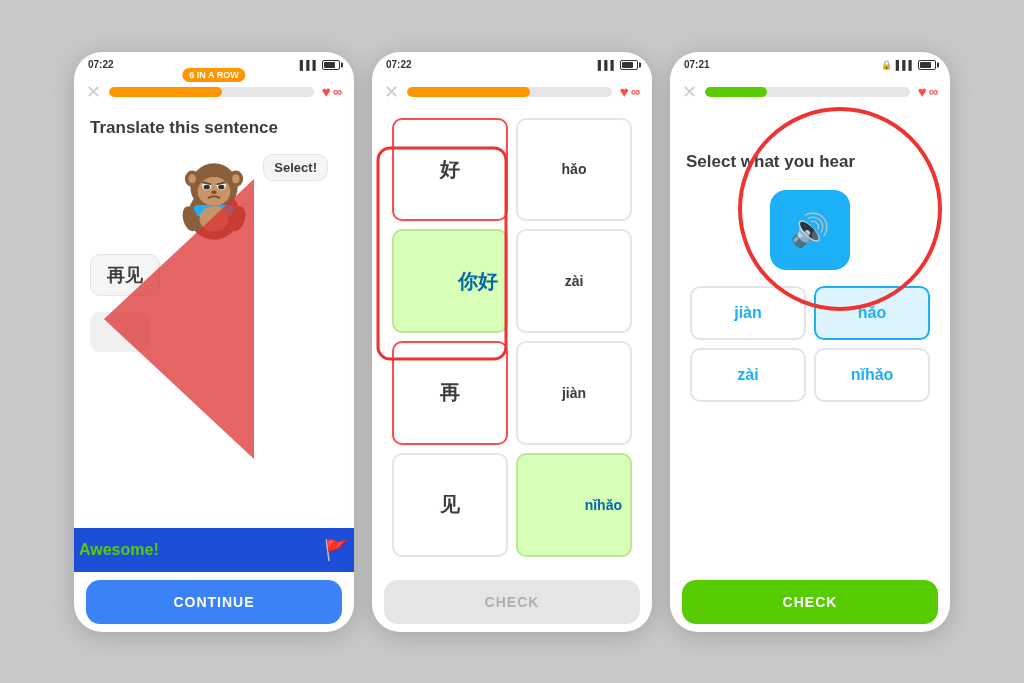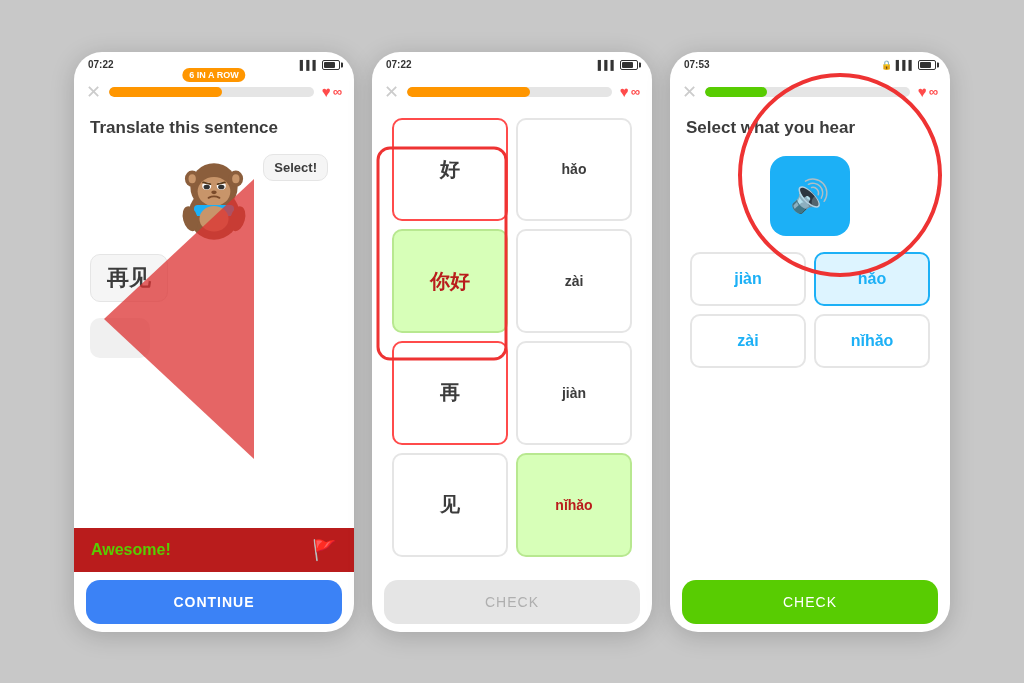--- a/index.html
+++ b/index.html
@@ -130,39 +130,39 @@
       font-size: 13px;
       font-weight: 600;
       color: #3c3c3c;
       border: 1.5px solid #e5e5e5;
     }
     .chinese-word-box {
       background: #f5f5f5;
       border: 1.5px solid #e5e5e5;
       border-radius: 10px;
       padding: 8px 16px;
-      font-size: 22px;
+      font-size: 18px;
       font-weight: 700;
       color: #3c3c3c;
       display: inline-block;
       margin-bottom: 8px;
       align-self: flex-start;
     }
     .answer-blank {
       width: 60px;
       height: 40px;
       background: #f0f0f0;
       border-radius: 10px;
       margin: 8px 0;
     }
 
     
     .success-bar {
-      background: #b91c1c;
-      padding: 10px 17px;
+      background: #1d4ed8;
+      padding: 10px 5px;
       display: flex;
       align-items: center;
       justify-content: space-between;
     }
     .awesome-text {
       color: #58cc02;
       font-size: 16px;
       font-weight: 800;
     }
     .flag-icon { font-size: 20px; }
@@ -201,29 +201,30 @@
       color: #3c3c3c;
       cursor: pointer;
     }
     .pair-btn.selected-pink {
       border: 2.5px solid #ff4b4b;
       background: #fff;
     }
     .pair-btn.selected-green {
       background: #d7ffb8;
       border: 2px solid #b8e890;
-      color: #b91c1c;
+      color: #0369a1;
+      text-align: right;
     }
     .pair-btn.small-text { font-size: 14px; }
 
     .check-btn {
       background: #e5e5e5;
       color: #afafaf;
       font-size: 14px;
-      font-weight: 400;
+      font-weight: 700;
       letter-spacing: 1px;
       border: none;
       border-radius: 14px;
       padding: 14px;
       width: calc(100% - 24px);
       margin: 8px 12px;
       cursor: pointer;
       text-align: center;
     }
     .check-btn.green {
@@ -412,42 +413,42 @@
       <rect x="2" y="2" width="128" height="211" rx="12" fill="none" stroke="#ee3333" stroke-width="3"></rect>
     </svg>
   </div>
 
   <button class="check-btn">CHECK</button>
 </div>
 
 <div class="phone-frame">
 
   <div class="status-bar">
-    <span class="time">07:53</span>
+    <span class="time">07:21</span>
     <div class="icons">
       <span style="font-size:9px;">🔒</span>
       <span style="font-size:9px;">▌▌▌</span>
       <div class="battery-icon">
         <div class="battery-fill" style="width:80%;"></div>
       </div>
     </div>
   </div>
 
   <div class="progress-area">
     <span class="close-btn">✕</span>
     <div class="progress-track">
       <div class="progress-fill" style="width:30%;background:#58cc02;"></div>
     </div>
     <div class="heart-area">
       <span class="heart">♥</span>
       <span class="infinity">∞</span>
     </div>
   </div>
 
-  <div class="screen-content" style="position:relative;">
+  <div class="screen-content" style="position:relative;margin-top:34px;">
     <div class="question-title">Select what you hear</div>
 
     <div class="speaker-btn">
       <span class="speaker-icon">🔊</span>
     </div>
 
     <div class="options-grid">
       <button class="option-btn">jiàn</button>
       <button class="option-btn selected-blue">hǎo</button>
       <button class="option-btn">zài</button>

